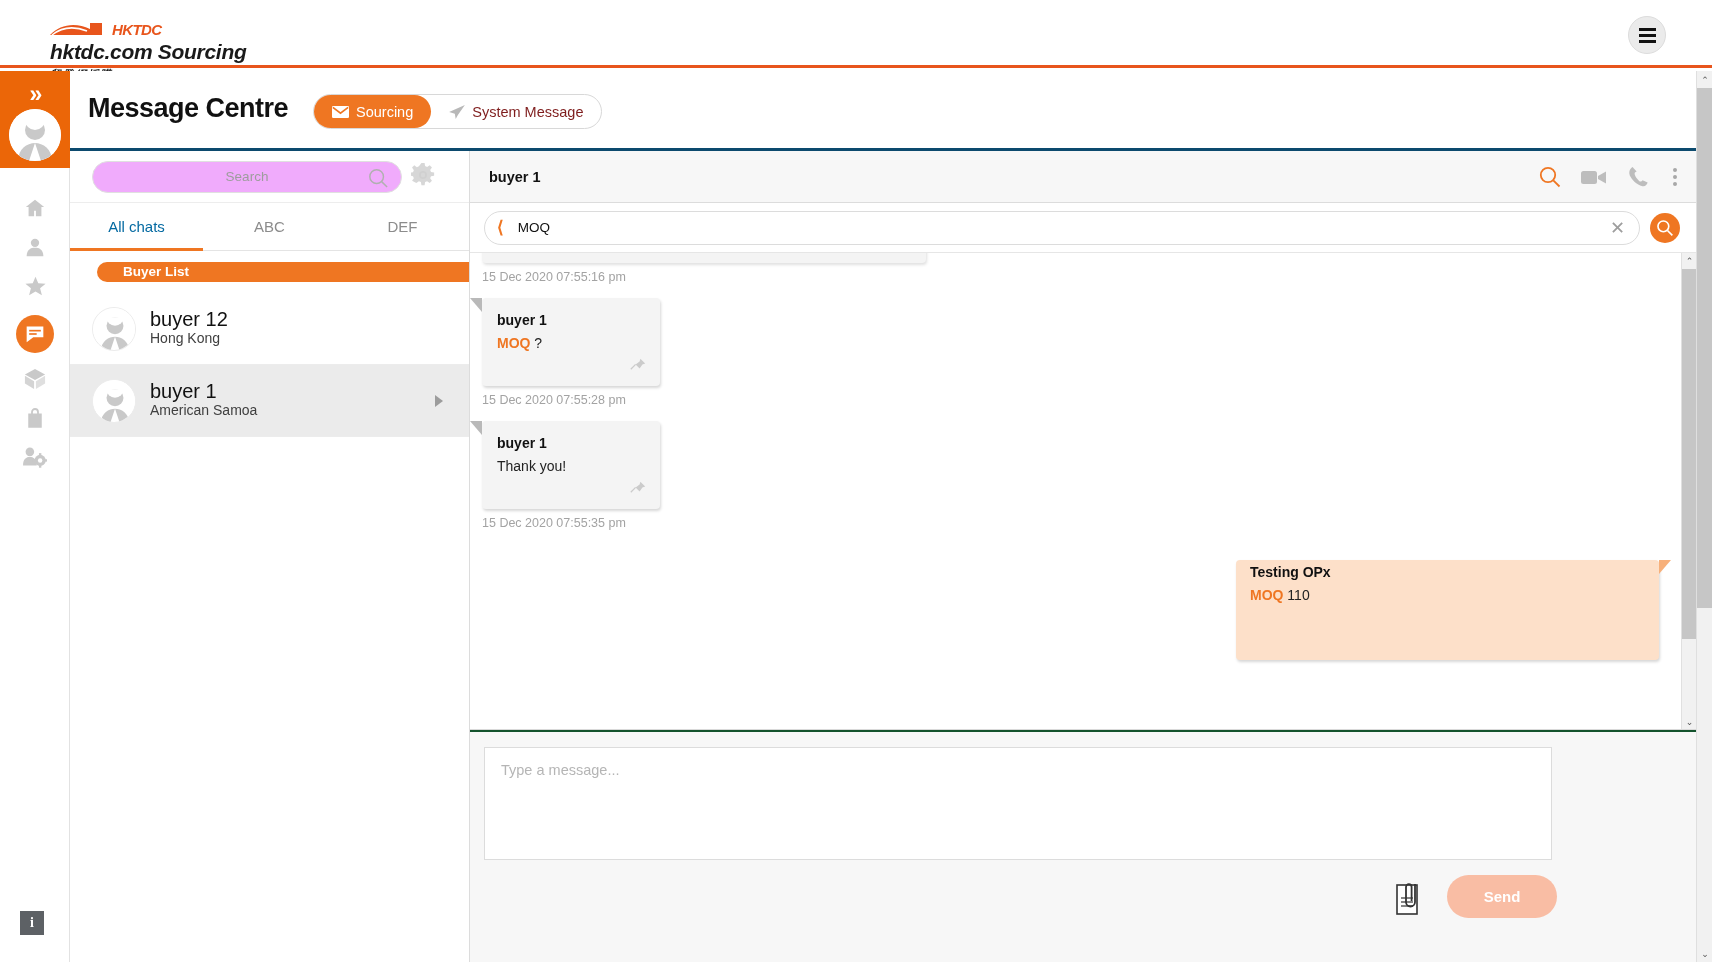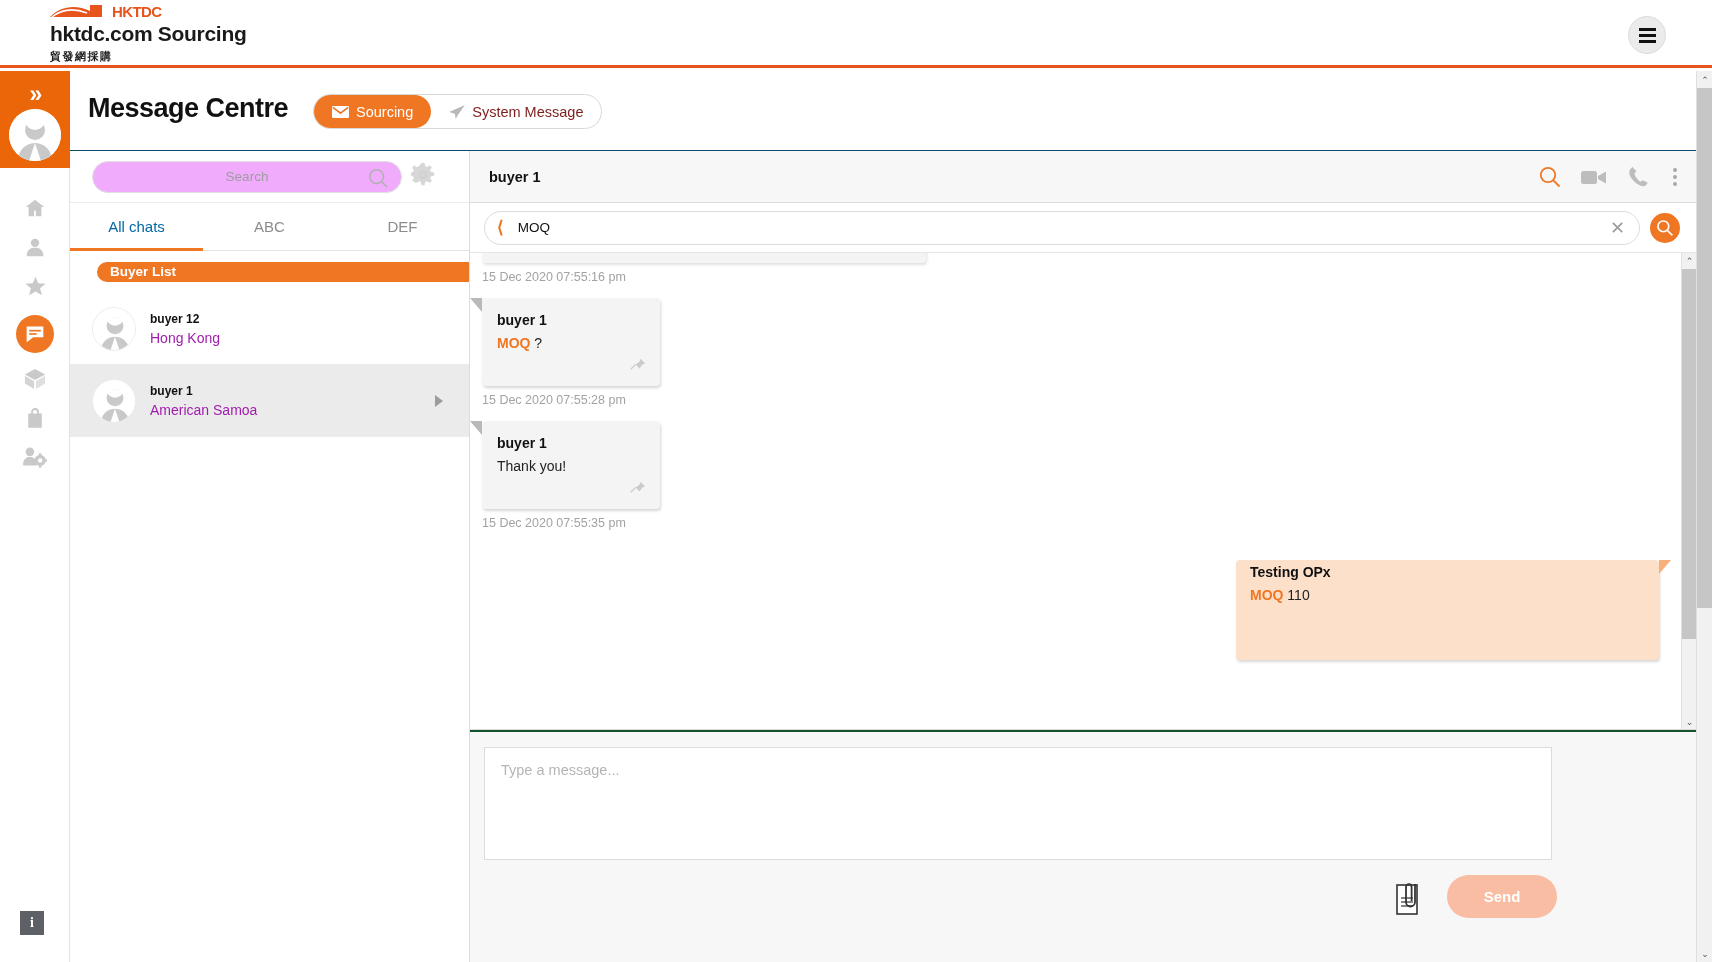--- a/index.html
+++ b/index.html
@@ -9,21 +9,21 @@
     background: #ffffff;
     overflow: hidden;
   }
   #app { position: relative; width: 1712px; height: 962px; }
 
   
   .brandbar {
     position: absolute; left: 0; top: 0; width: 1712px; height: 68px;
     background: #fff; border-bottom: 3px solid #e8551c;
   }
-  .brand-logo { position: absolute; left: 50px; top: 3px; }
+  .brand-logo { position: absolute; left: 50px; top: 21px; font-style: italic; }
   .hktdc-mark { display: flex; align-items: flex-end; gap: 4px; height: 16px; }
   .hktdc-swoosh { position: relative; width: 58px; height: 15px; overflow: hidden; }
   .hktdc-swoosh svg { display: block; }
   .hktdc-word {
     font-family: "Liberation Sans", sans-serif;
     font-weight: bold; font-size: 15px; letter-spacing: -0.6px;
     color: #e8551c; line-height: 15px;
   }
   .brand-en {
     font-size: 21px; font-weight: bold; color: #1a1a1a;
@@ -75,21 +75,21 @@
   .info-btn {
     position: absolute; left: 20px; bottom: 27px;
     width: 24px; height: 24px; background: #5d6165; color: #fff;
     font-size: 14px; font-weight: bold; font-family: "Liberation Serif", serif;
     display: flex; align-items: center; justify-content: center; cursor: pointer;
   }
 
   
   .mc-header {
     position: absolute; left: 70px; top: 71px; width: 1626px; height: 80px;
-    background: #fff; border-bottom: 1px solid #0c4a6e;
+    background: #fff; border-bottom: 3px solid #0c4a6e;
   }
   .mc-title {
     position: absolute; left: 18px; top: 22px;
     font-size: 27px; font-weight: bold; color: #111; letter-spacing: -0.5px;
   }
   .seg-wrap {
     position: absolute; left: 243px; top: 23px; height: 35px;
     border: 1px solid #d8d8d8; border-radius: 18px; display: flex; align-items: center;
     background: #fff;
   }
@@ -131,37 +131,37 @@
     flex: 1; display: flex; align-items: center; justify-content: center;
     font-size: 15px; color: #8c8c8c; cursor: pointer; position: relative;
   }
   .tab.active { color: #0369a1; }
   .tab.active::after {
     content: ""; position: absolute; left: 0; bottom: -1px;
     width: 100%; height: 3px; background: #ef7622;
   }
   .buyer-list-bar {
     margin: 11px 0 0 27px; height: 20px; background: #ef7622; color: #fff;
-    font-size: 13.5px; font-weight: bold; line-height: 20px; padding-left: 13px;
+    font-size: 13.5px; font-weight: bold; line-height: 20px; padding-left: 26px;
     border-top-left-radius: 10px; border-bottom-left-radius: 10px;
   }
   .chat-items { margin-top: 11px; }
   .chat-item {
     height: 72px; display: flex; align-items: center; gap: 14px;
     padding-left: 22px; border-bottom: 1px solid #ececec; cursor: pointer;
     position: relative; background: #fff;
   }
   .chat-item.selected { background: #ebebeb; }
   .chat-av {
     width: 44px; height: 44px; border-radius: 50%; background: #fff;
     border: 1px solid #ececec; overflow: hidden; flex: none;
   }
   .chat-item.selected .chat-av { background: #fff; }
-  .chat-name { font-size: 12px; font-weight: bold; color: #111; line-height: 19px; }
-  .chat-loc { font-size: 14px; color: #a21caf; line-height: 19px; }
+  .chat-name { font-size: 20px; font-weight: normal; color: #111; line-height: 19px; }
+  .chat-loc { font-size: 14px; color: #404040; line-height: 19px; }
   .chat-caret {
     position: absolute; right: 26px; top: 50%; transform: translateY(-50%);
     width: 0; height: 0; border-left: 8px solid #9c9c9c;
     border-top: 6px solid transparent; border-bottom: 6px solid transparent;
   }
 
   
   .conv {
     position: absolute; left: 470px; top: 151px; width: 1226px; height: 811px;
     background: #fff;

